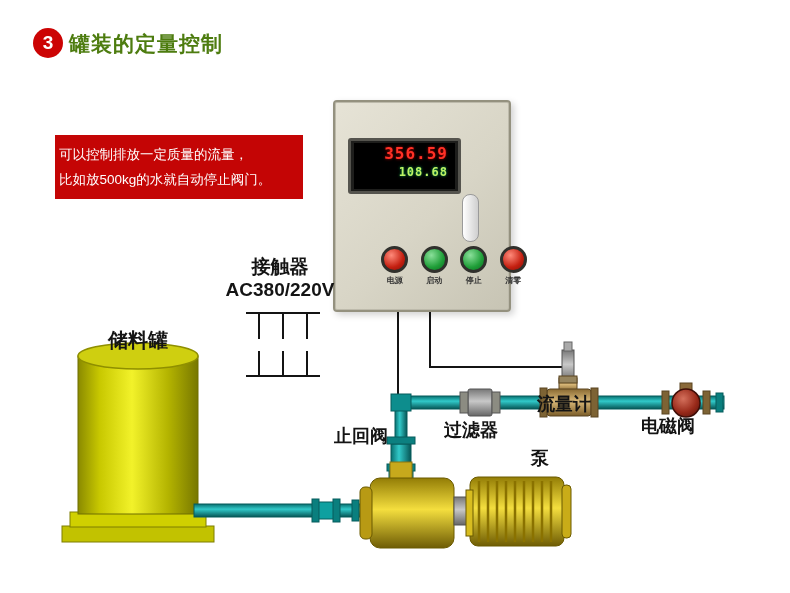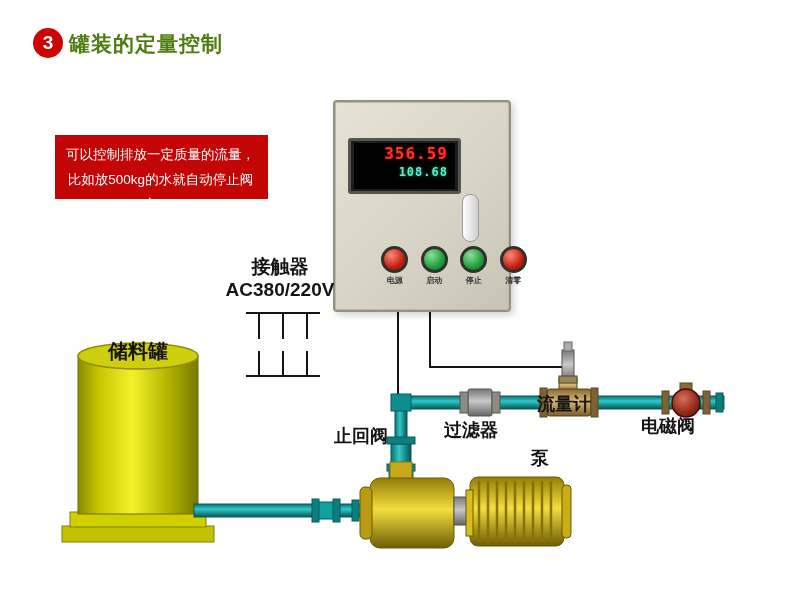--- a/index.html
+++ b/index.html
@@ -7,32 +7,32 @@
   #stage svg{position:absolute;left:0;top:0;}
 
   .lbl{position:absolute;font-weight:bold;color:#141414;white-space:nowrap;}
   .lbl-component{font-size:18px;}
   .lbl-center{text-align:center;}
 
   .step-badge{position:absolute;left:33px;top:28px;width:30px;height:30px;border-radius:50%;
     background:#cc0404;color:#fff;font-size:19px;font-weight:bold;text-align:center;line-height:30px;}
   .page-title{position:absolute;left:69px;top:30px;font-size:21px;font-weight:bold;color:#4d7c0f;letter-spacing:1px;}
 
-  .note-box{position:absolute;left:55px;top:135px;width:213px;height:64px;background:#c40505;
-    color:#fff;font-size:13.5px;line-height:25px;box-sizing:border-box;padding:7px 6px 0 4px;text-align:center;}
+  .note-box{position:absolute;left:55px;top:135px;width:248px;height:64px;background:#c40505;
+    color:#fff;font-size:13.5px;line-height:25px;box-sizing:border-box;padding:7px 6px 0 4px;text-align:left;}
 
   .control-box{position:absolute;left:333px;top:100px;width:178px;height:212px;box-sizing:border-box;
     background:linear-gradient(135deg,#e6e3d6 0%,#d8d5c6 55%,#c7c4b4 100%);
     border:2px solid #94917f;border-radius:4px;box-shadow:inset 0 0 0 1px #bdbaab,3px 3px 7px rgba(0,0,0,0.18);}
   .display{position:absolute;left:13px;top:36px;width:113px;height:56px;box-sizing:border-box;
     background:#1e1e1c;border:3px solid #55544e;border-radius:3px;}
   .screen{position:absolute;left:3px;top:2px;right:3px;bottom:2px;background:#000;
     font-family:"DejaVu Sans Mono",monospace;text-align:right;padding-right:7px;box-sizing:border-box;}
   .pv{color:#ff3126;font-size:16px;font-weight:bold;line-height:22px;letter-spacing:1px;text-shadow:0 0 3px #a00;}
-  .sv{color:#5eead4;font-size:12px;font-weight:bold;line-height:14px;letter-spacing:1px;text-shadow:0 0 3px #0a5;}
+  .sv{color:#bef264;font-size:12px;font-weight:bold;line-height:14px;letter-spacing:1px;text-shadow:0 0 3px #0a5;}
   .handle{position:absolute;left:127px;top:92px;width:15px;height:46px;border-radius:8px;
     background:linear-gradient(90deg,#ffffff,#cfcfcf);border:1px solid #9a9a9a;}
   .btn-row{position:absolute;left:0;top:144px;width:100%;display:flex;justify-content:space-around;padding:0 8px;box-sizing:border-box;margin-left:32px;}
   .btn-wrap{display:flex;flex-direction:column;align-items:center;width:36px;}
   .push-btn{width:21px;height:21px;border-radius:50%;border:3px solid #30302c;box-sizing:content-box;}
   .btn-red{background:radial-gradient(circle at 35% 30%,#ff8a7a,#c41f10 60%,#7e120a);}
   .btn-green{background:radial-gradient(circle at 35% 30%,#8ae09a,#1f9e38 60%,#0c6b22);}
   .btn-label{font-size:8px;color:#333;margin-top:2px;font-weight:bold;}
 </style>
 </head>
@@ -213,21 +213,21 @@
         <div class="btn-label">清零</div>
       </div>
     </div>
   </div>
 
   <div class="lbl lbl-center" style="left:200px;top:255px;width:160px;font-size:19px;line-height:23px;">
     <div>接触器</div>
     <div>AC380/220V</div>
   </div>
 
-  <div class="lbl lbl-center" style="left:78px;top:338px;width:120px;font-size:20px;">储料罐</div>
+  <div class="lbl lbl-center" style="left:78px;top:327px;width:120px;font-size:20px;">储料罐</div>
 
   <div class="lbl lbl-component" style="left:334px;top:424px;">止回阀</div>
   <div class="lbl lbl-component" style="left:444px;top:418px;">过滤器</div>
   <div class="lbl lbl-component" style="left:537px;top:392px;">流量计</div>
   <div class="lbl lbl-component" style="left:641px;top:414px;text-align:right;">电磁阀</div>
   <div class="lbl lbl-component" style="left:531px;top:446px;">泵</div>
 
 </div>
 
 </body></html>

